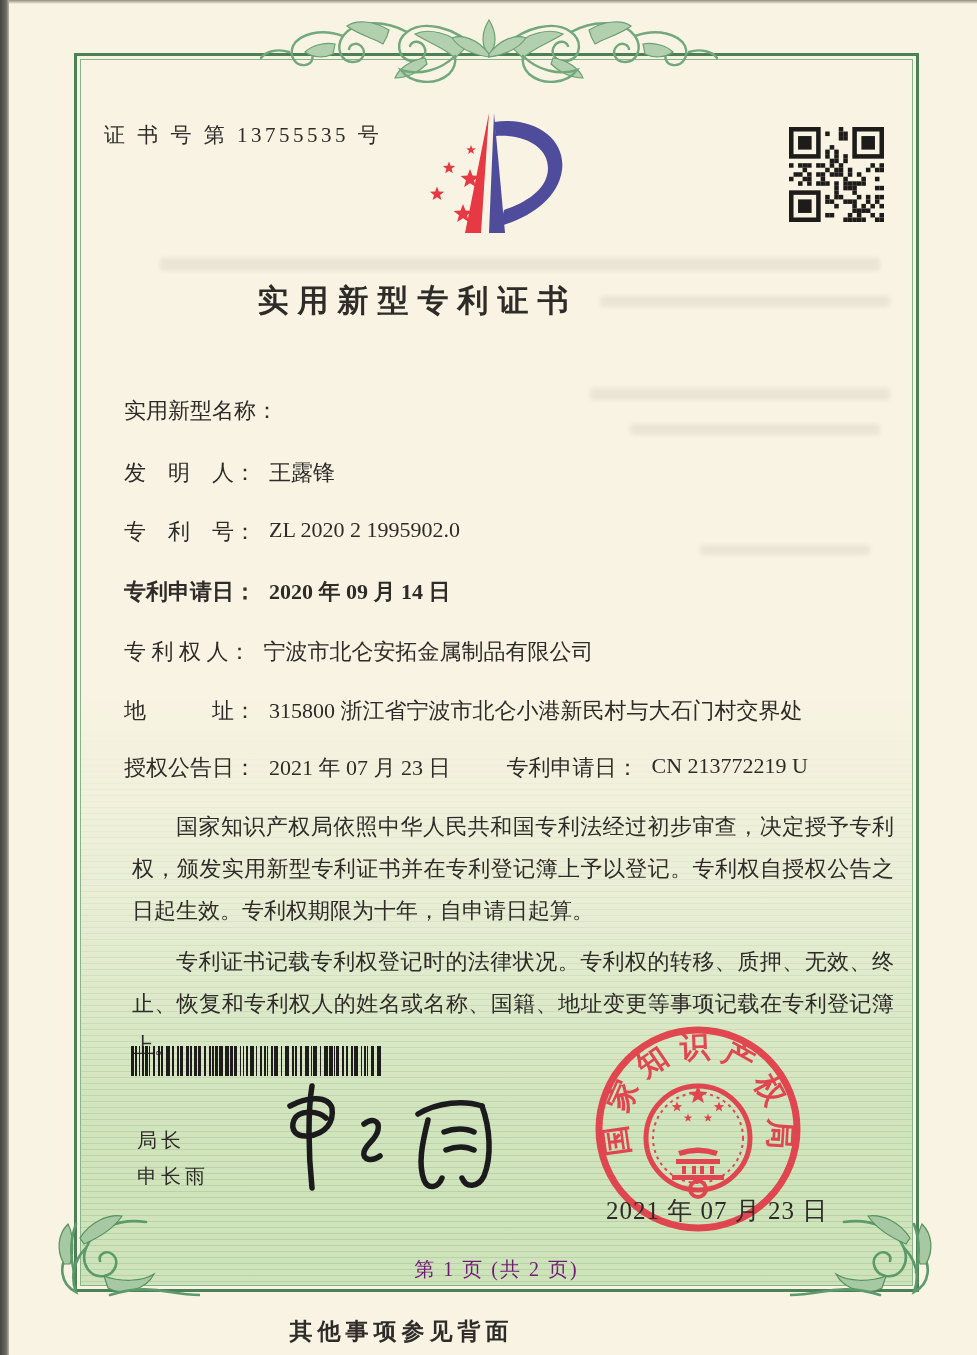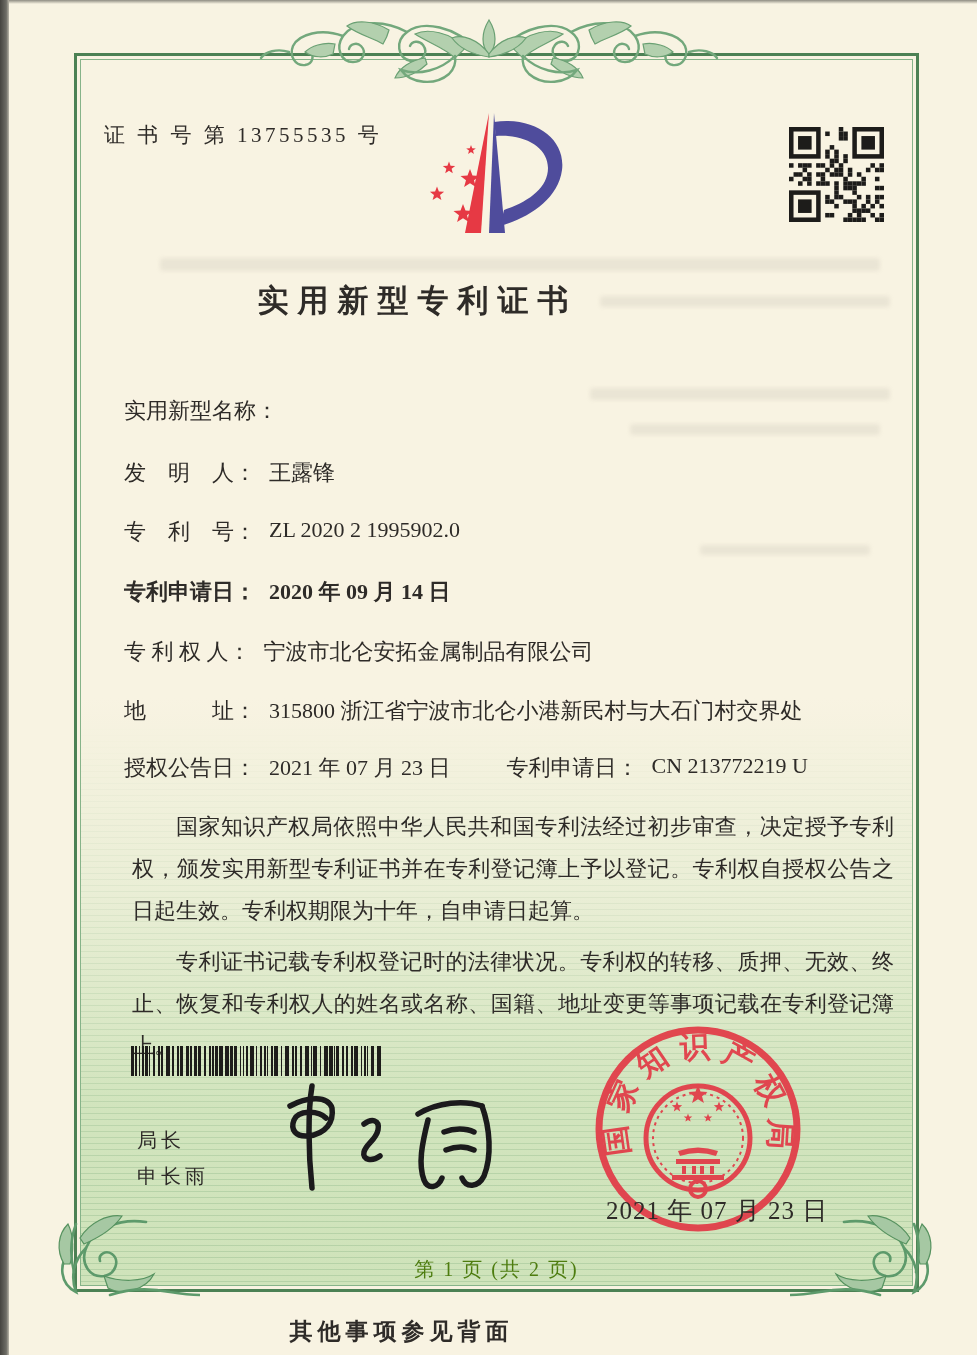--- a/index.html
+++ b/index.html
@@ -34,21 +34,21 @@
   .certno{left:104px;top:121px;font-size:21px;letter-spacing:3.5px;}
   .title{left:74px;top:280px;width:687px;text-align:center;font-size:31px;font-weight:600;letter-spacing:9px;font-family:Liberation Serif, serif;}
   .row{left:124px;width:786px;display:flex;align-items:flex-start;font-size:22px;white-space:nowrap;}
   .row .lbl{flex:none;}
   .row .val{margin-left:13px;}
   .row .lbl2{margin-left:56px;}
   .paras{left:124px;top:798px;width:778px;font-size:22px;line-height:1.92;text-align:justify;}
   .paras p{margin:8px;text-indent:2em;}
   .officer{left:137px;top:1122px;font-size:20px;line-height:1.82;letter-spacing:4px;}
   .sealdate{left:606px;top:1194px;font-size:25px;letter-spacing:1px;}
-  .pagenote{left:74px;top:1256px;width:845px;text-align:center;font-size:20px;letter-spacing:2px;color:#4d7c0f;}
+  .pagenote{left:74px;top:1256px;width:845px;text-align:center;font-size:20px;letter-spacing:2px;color:#701a75;}
   .backnote{left:0;top:1316px;width:803px;text-align:center;font-size:23px;font-weight:700;letter-spacing:5px;}
   
   .st{fill:none;stroke:#73a87c;stroke-width:2.4;stroke-linecap:round;}
   .lf{fill:#b3d0ae;stroke:#6aa073;stroke-width:1.2;}
   .st2{fill:none;stroke:#5d9a6b;stroke-width:2.6;stroke-linecap:round;}
   .lf2{fill:#a6c8a3;stroke:#56925f;stroke-width:1.2;}
   .sig{stroke:#1b1a1c;stroke-width:5.5;fill:none;stroke-linecap:round;stroke-linejoin:round;}
   .sealred{fill:#e23b47;}
 </style>
 </head>

